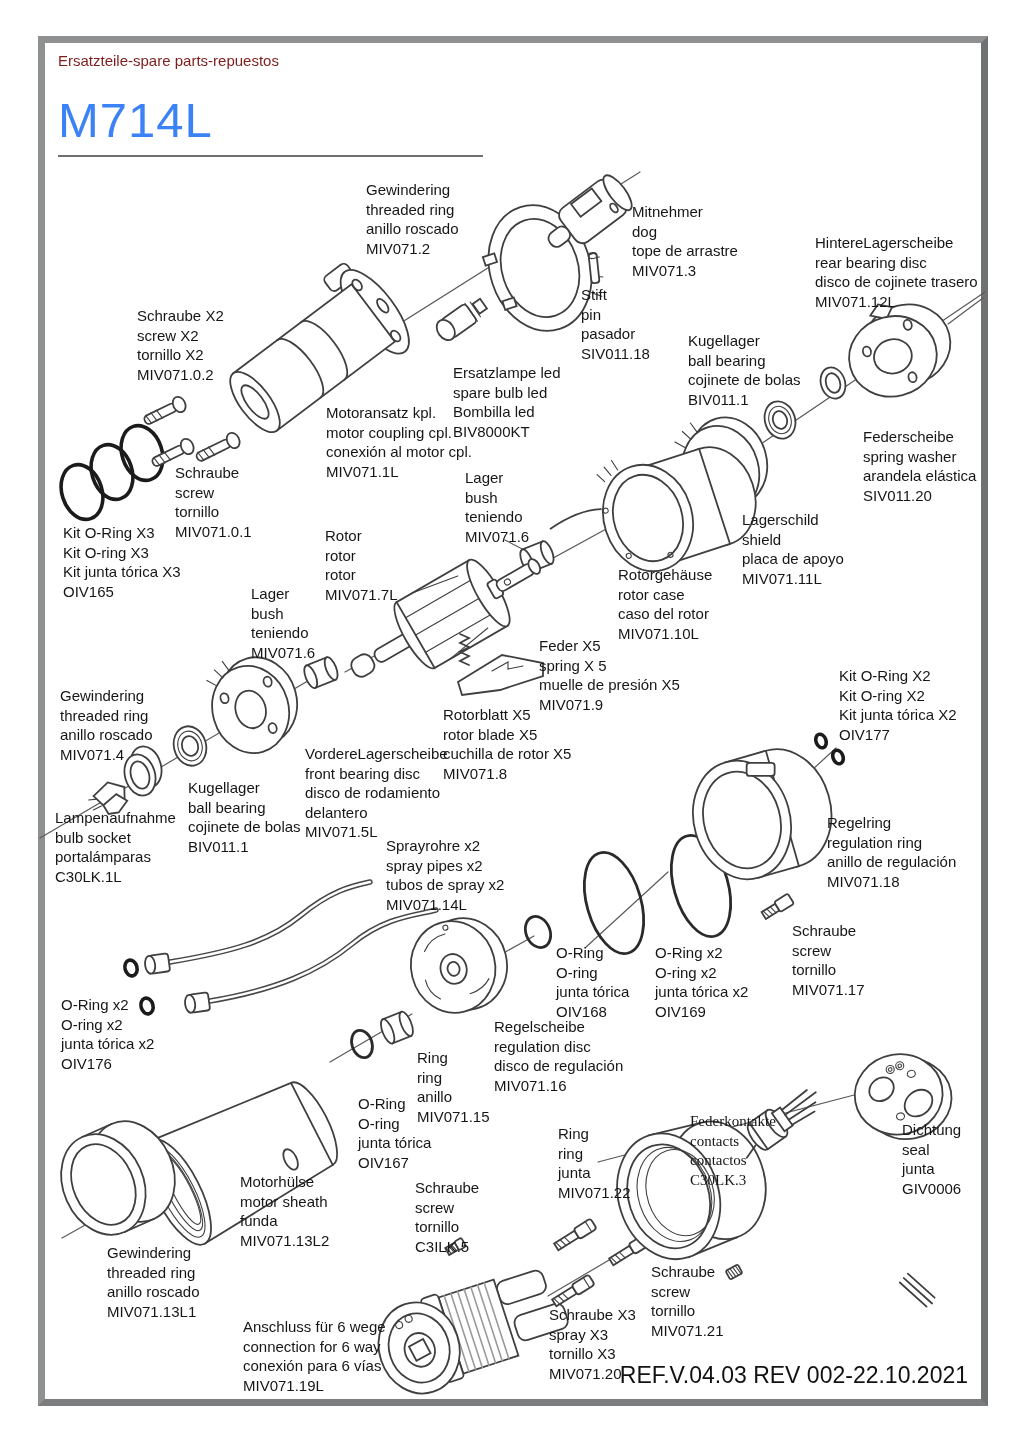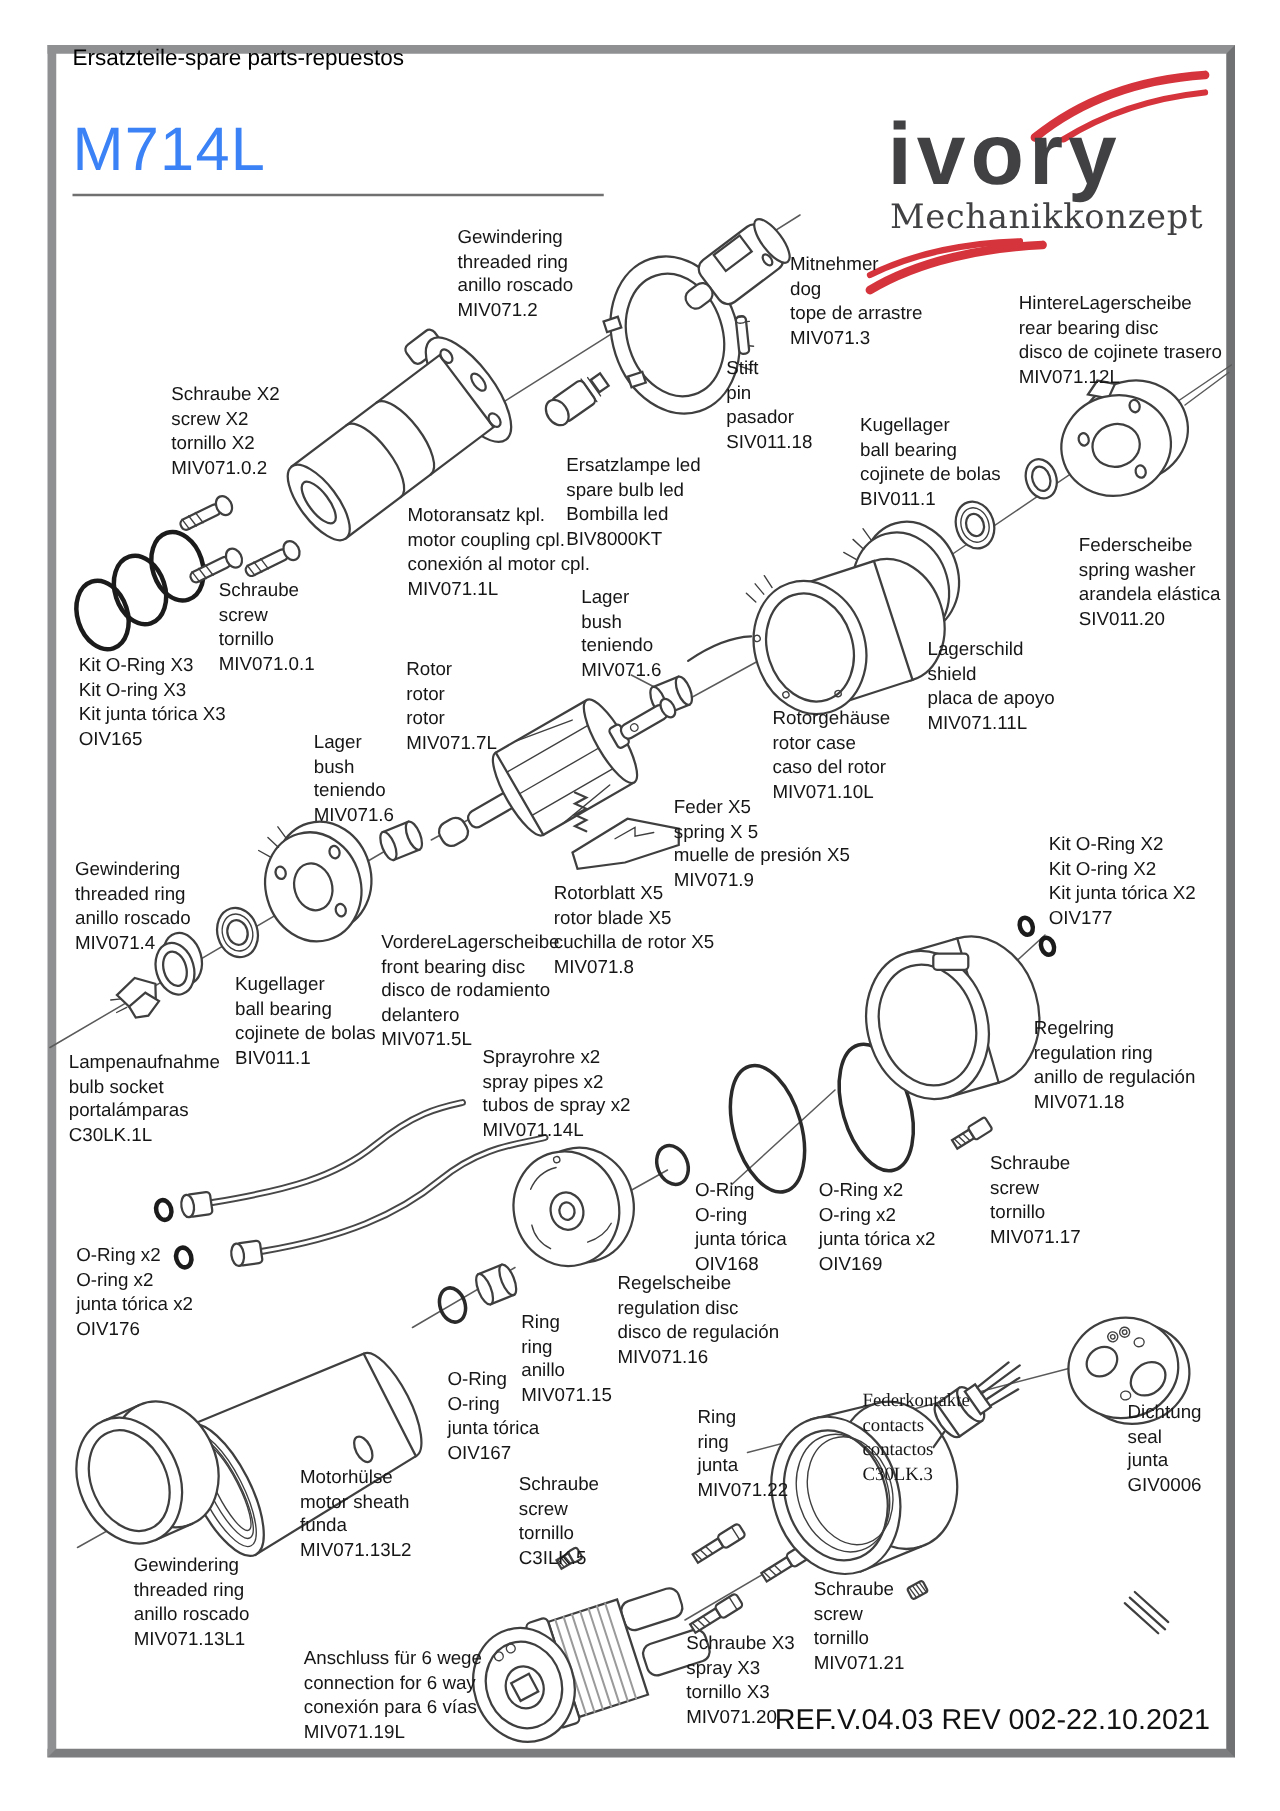--- a/index.html
+++ b/index.html
@@ -1,21 +1,21 @@
 <!DOCTYPE html>
 <html><head>
 <meta charset="utf-8">
 <style>
   html,body{margin:0;padding:0;background:#fff;}
   .page{position:relative;width:1024px;height:1449px;background:#fff;
         font-family:"Liberation Sans",sans-serif;overflow:hidden;}
   .frame{position:absolute;left:38px;top:36px;width:936px;height:1356px;
          border:7px solid #8e9092;border-right-color:#6f7173;border-bottom-color:#7b7d7f;
          background:#fff;}
-  .subtitle{position:absolute;left:58px;top:36px;font-size:18px;color:#000000;}
+  .subtitle{position:absolute;left:58px;top:52px;font-size:15px;color:#7f1d1d;}
   .model-title{position:absolute;left:58px;top:92px;font-size:49px;color:#3b82f6;letter-spacing:1px;}
   .model-rule{position:absolute;left:58px;top:155px;width:425px;border-top:2px solid #707070;}
 
   
   .logo{position:absolute;left:698px;top:70px;width:270px;height:160px;}
   .brand{position:absolute;left:12px;top:18px;font-size:70px;font-weight:700;color:#414144;
          letter-spacing:4px;line-height:1;}
   .tagline{position:absolute;left:14px;top:88px;font-size:27px;color:#414144;
            font-family:"DejaVu Serif",serif;letter-spacing:0.5px;}
   .swoosh{position:absolute;}
@@ -426,32 +426,20 @@
         <rect class="fill" x="-11" y="-14" width="22" height="42" rx="10" fill="#ffffff"></rect>
         <circle class="fill" cx="0" cy="14" r="7" fill="#d6393f"></circle>
       </g>
     </g>
   </svg>
 
   <div class="subtitle">Ersatzteile-spare parts-repuestos</div>
   <div class="model-title">M714L</div>
   <div class="model-rule"></div>
 
-  <div class="logo">
-    <svg class="swoosh top" width="150" height="60" viewBox="0 0 150 60">
-      <path d="M8,56 C50,22 98,9 144,6" stroke="#d6343c" stroke-width="7" fill="none" stroke-linecap="round"></path>
-      <path d="M30,58 C68,34 106,24 144,20" stroke="#d6343c" stroke-width="5" fill="none" stroke-linecap="round"></path>
-    </svg>
-    <div class="brand">ivory</div>
-    <div class="tagline">Mechanikkonzept</div>
-    <svg class="swoosh bottom" width="150" height="52" viewBox="0 0 150 52">
-      <path d="M4,46 C44,22 96,12 142,10" stroke="#d6343c" stroke-width="7" fill="none" stroke-linecap="round"></path>
-      <path d="M4,34 C40,16 84,8 124,7" stroke="#d6343c" stroke-width="5" fill="none" stroke-linecap="round"></path>
-    </svg>
-  </div>
 
   <div id="labels">
       <div class="part-label" style="left: 366px; top: 180px;">
         <div>Gewindering</div>
         <div>threaded ring</div>
         <div>anillo roscado</div>
         <div>MIV071.2</div>
       </div>
       <div class="part-label" style="left: 632px; top: 202px;">
         <div>Mitnehmer</div>
@@ -573,21 +561,21 @@
         <div>disco de rodamiento</div>
         <div>delantero</div>
         <div>MIV071.5L</div>
       </div>
       <div class="part-label" style="left: 188px; top: 778px;">
         <div>Kugellager</div>
         <div>ball bearing</div>
         <div>cojinete de bolas</div>
         <div>BIV011.1</div>
       </div>
-      <div class="part-label" style="left: 55px; top: 840px;">
+      <div class="part-label" style="left: 55px; top: 808px;">
         <div>Lampenaufnahme</div>
         <div>bulb socket</div>
         <div>portalámparas</div>
         <div>C30LK.1L</div>
       </div>
       <div class="part-label" style="left: 827px; top: 813px;">
         <div>Regelring</div>
         <div>regulation ring</div>
         <div>anillo de regulación</div>
         <div>MIV071.18</div>

